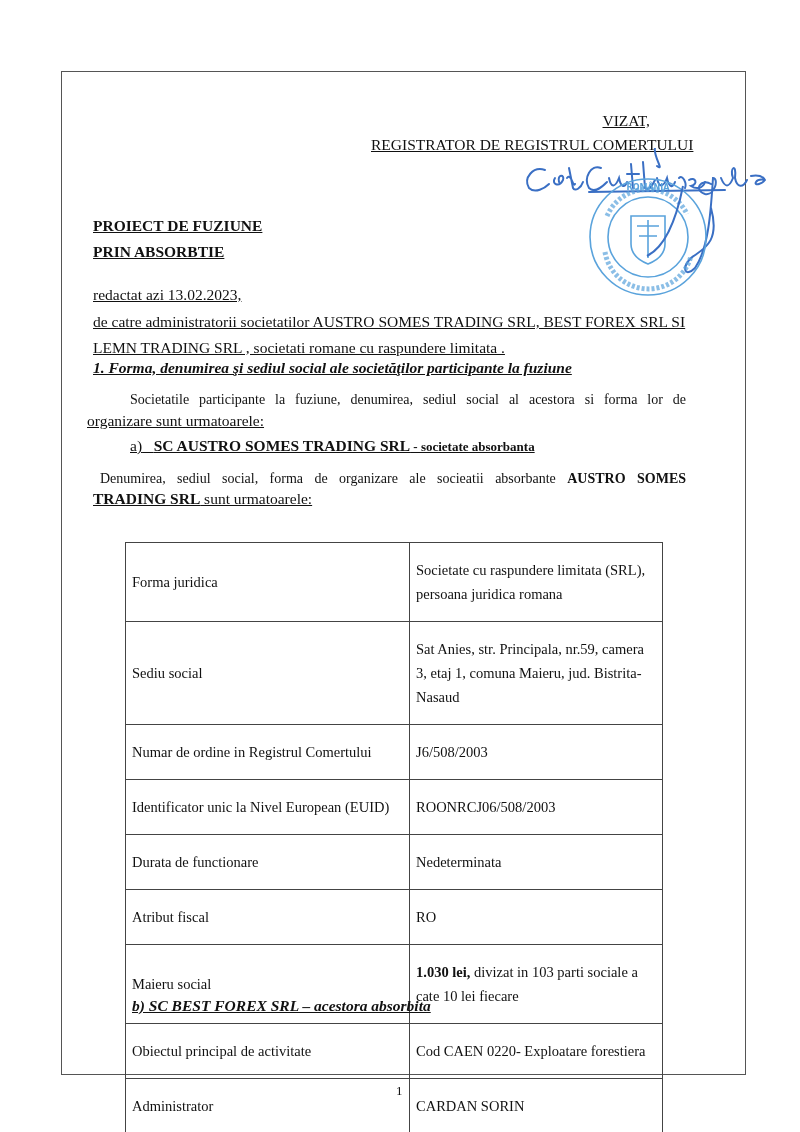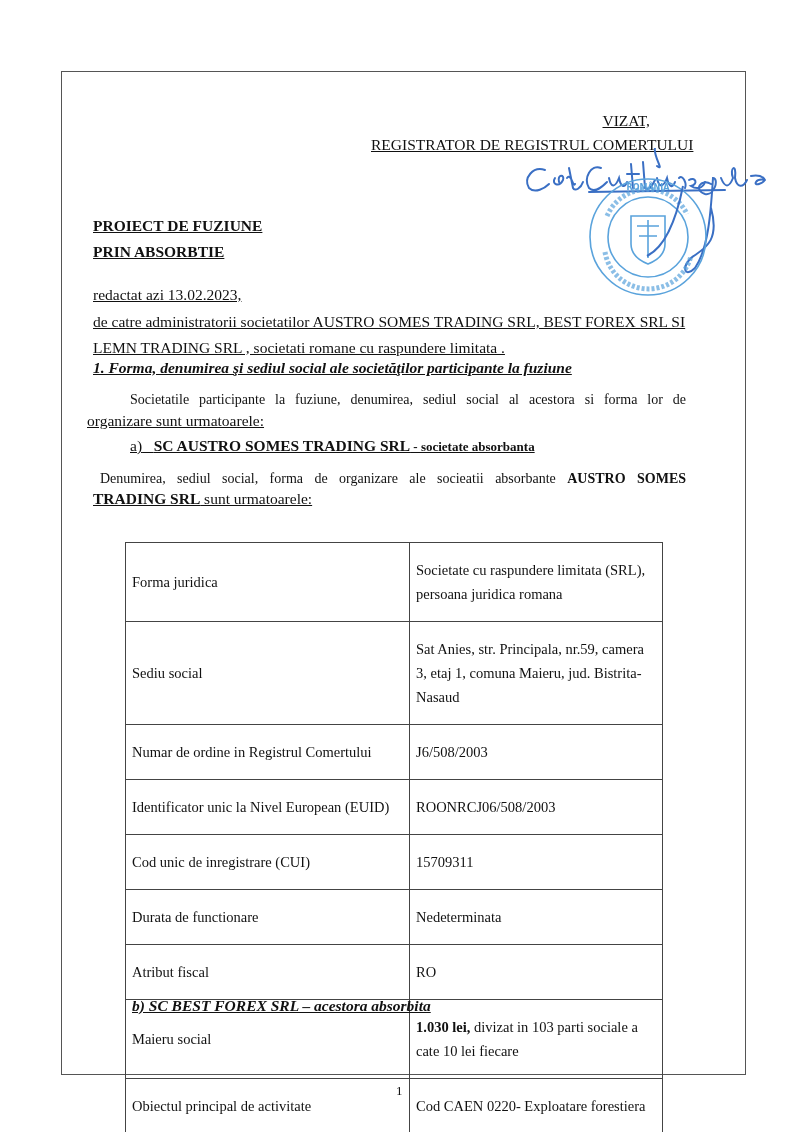--- a/index.html
+++ b/index.html
@@ -112,24 +112,20 @@
   </tr>
   <tr style="height:26px">
     <td class="k">Numar de ordine in Registrul Comertului</td>
     <td class="v">J6/508/2003</td>
   </tr>
   <tr style="height:26px">
     <td class="k">Identificator unic la Nivel European (EUID)</td>
     <td class="v">ROONRCJ06/508/2003</td>
   </tr>
   <tr style="height:26px">
-    <td class="k">Cod unic de inregistrare (CUI)</td>
-    <td class="v">15709311</td>
-  </tr>
-  <tr style="height:26px">
     <td class="k">Durata de functionare</td>
     <td class="v">Nedeterminata</td>
   </tr>
   <tr style="height:26px">
     <td class="k">Atribut fiscal</td>
     <td class="v">RO</td>
   </tr>
   <tr style="height:56px">
     <td class="k">Maieru social</td>
     <td class="v"><span class="b">1.030 lei,</span><span> divizat in 103 parti sociale a cate 10 lei fiecare</span></td>

